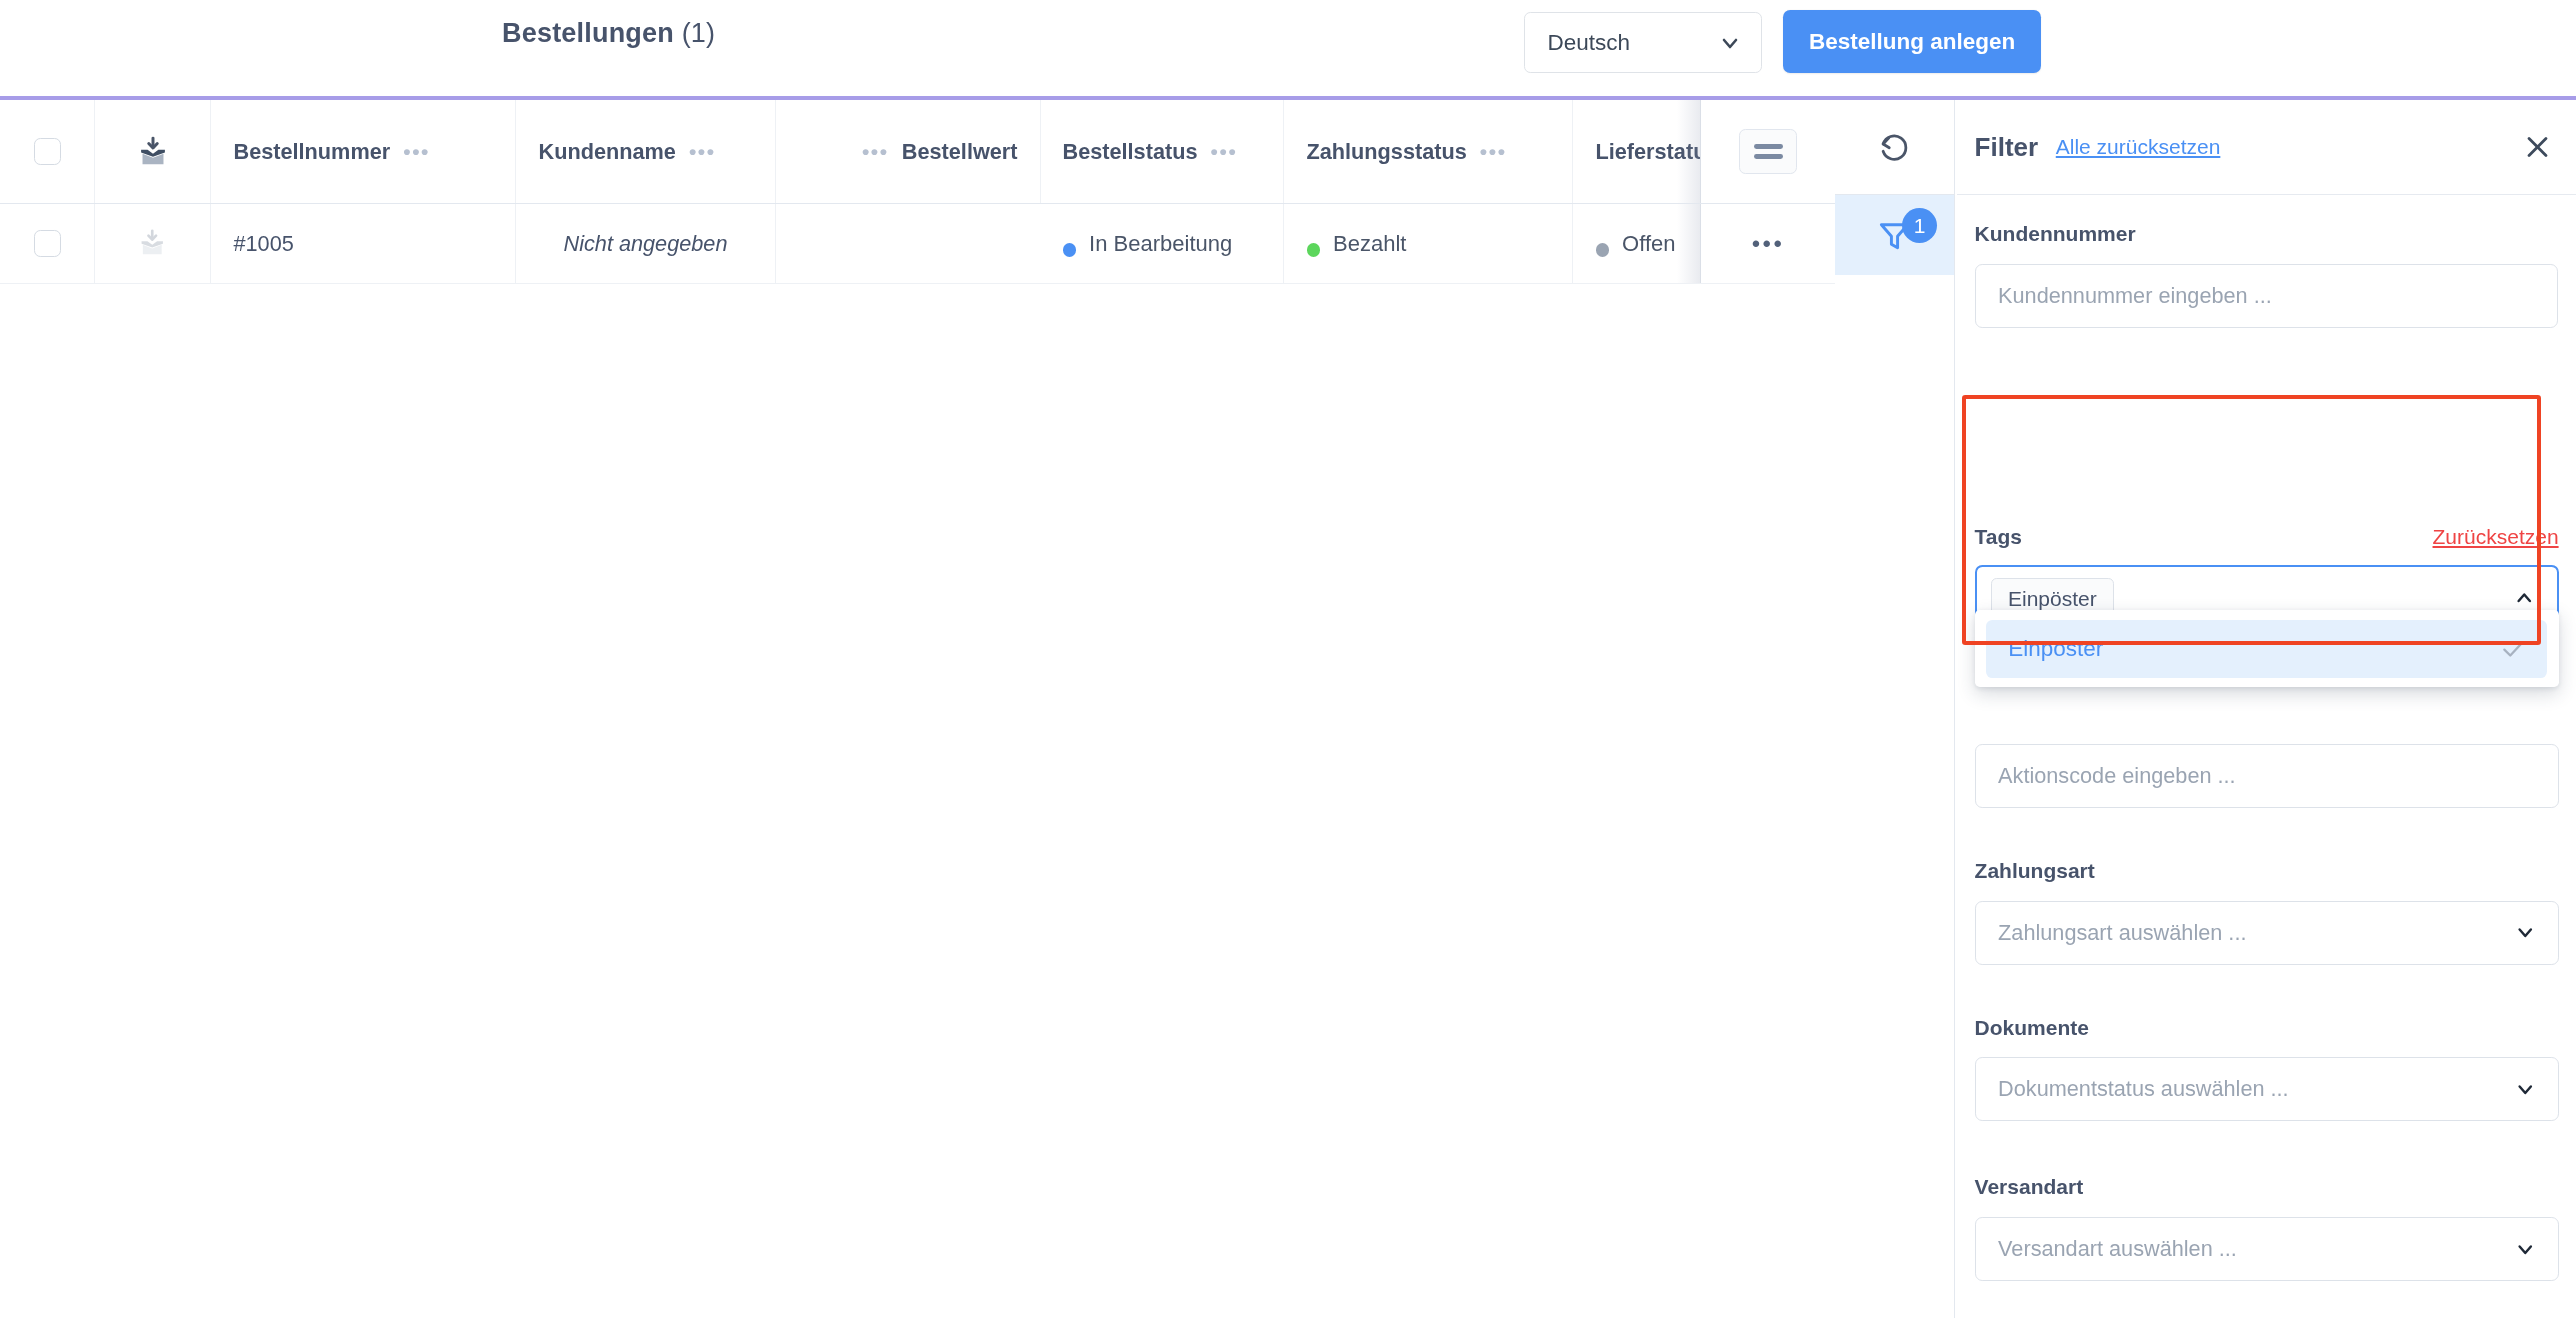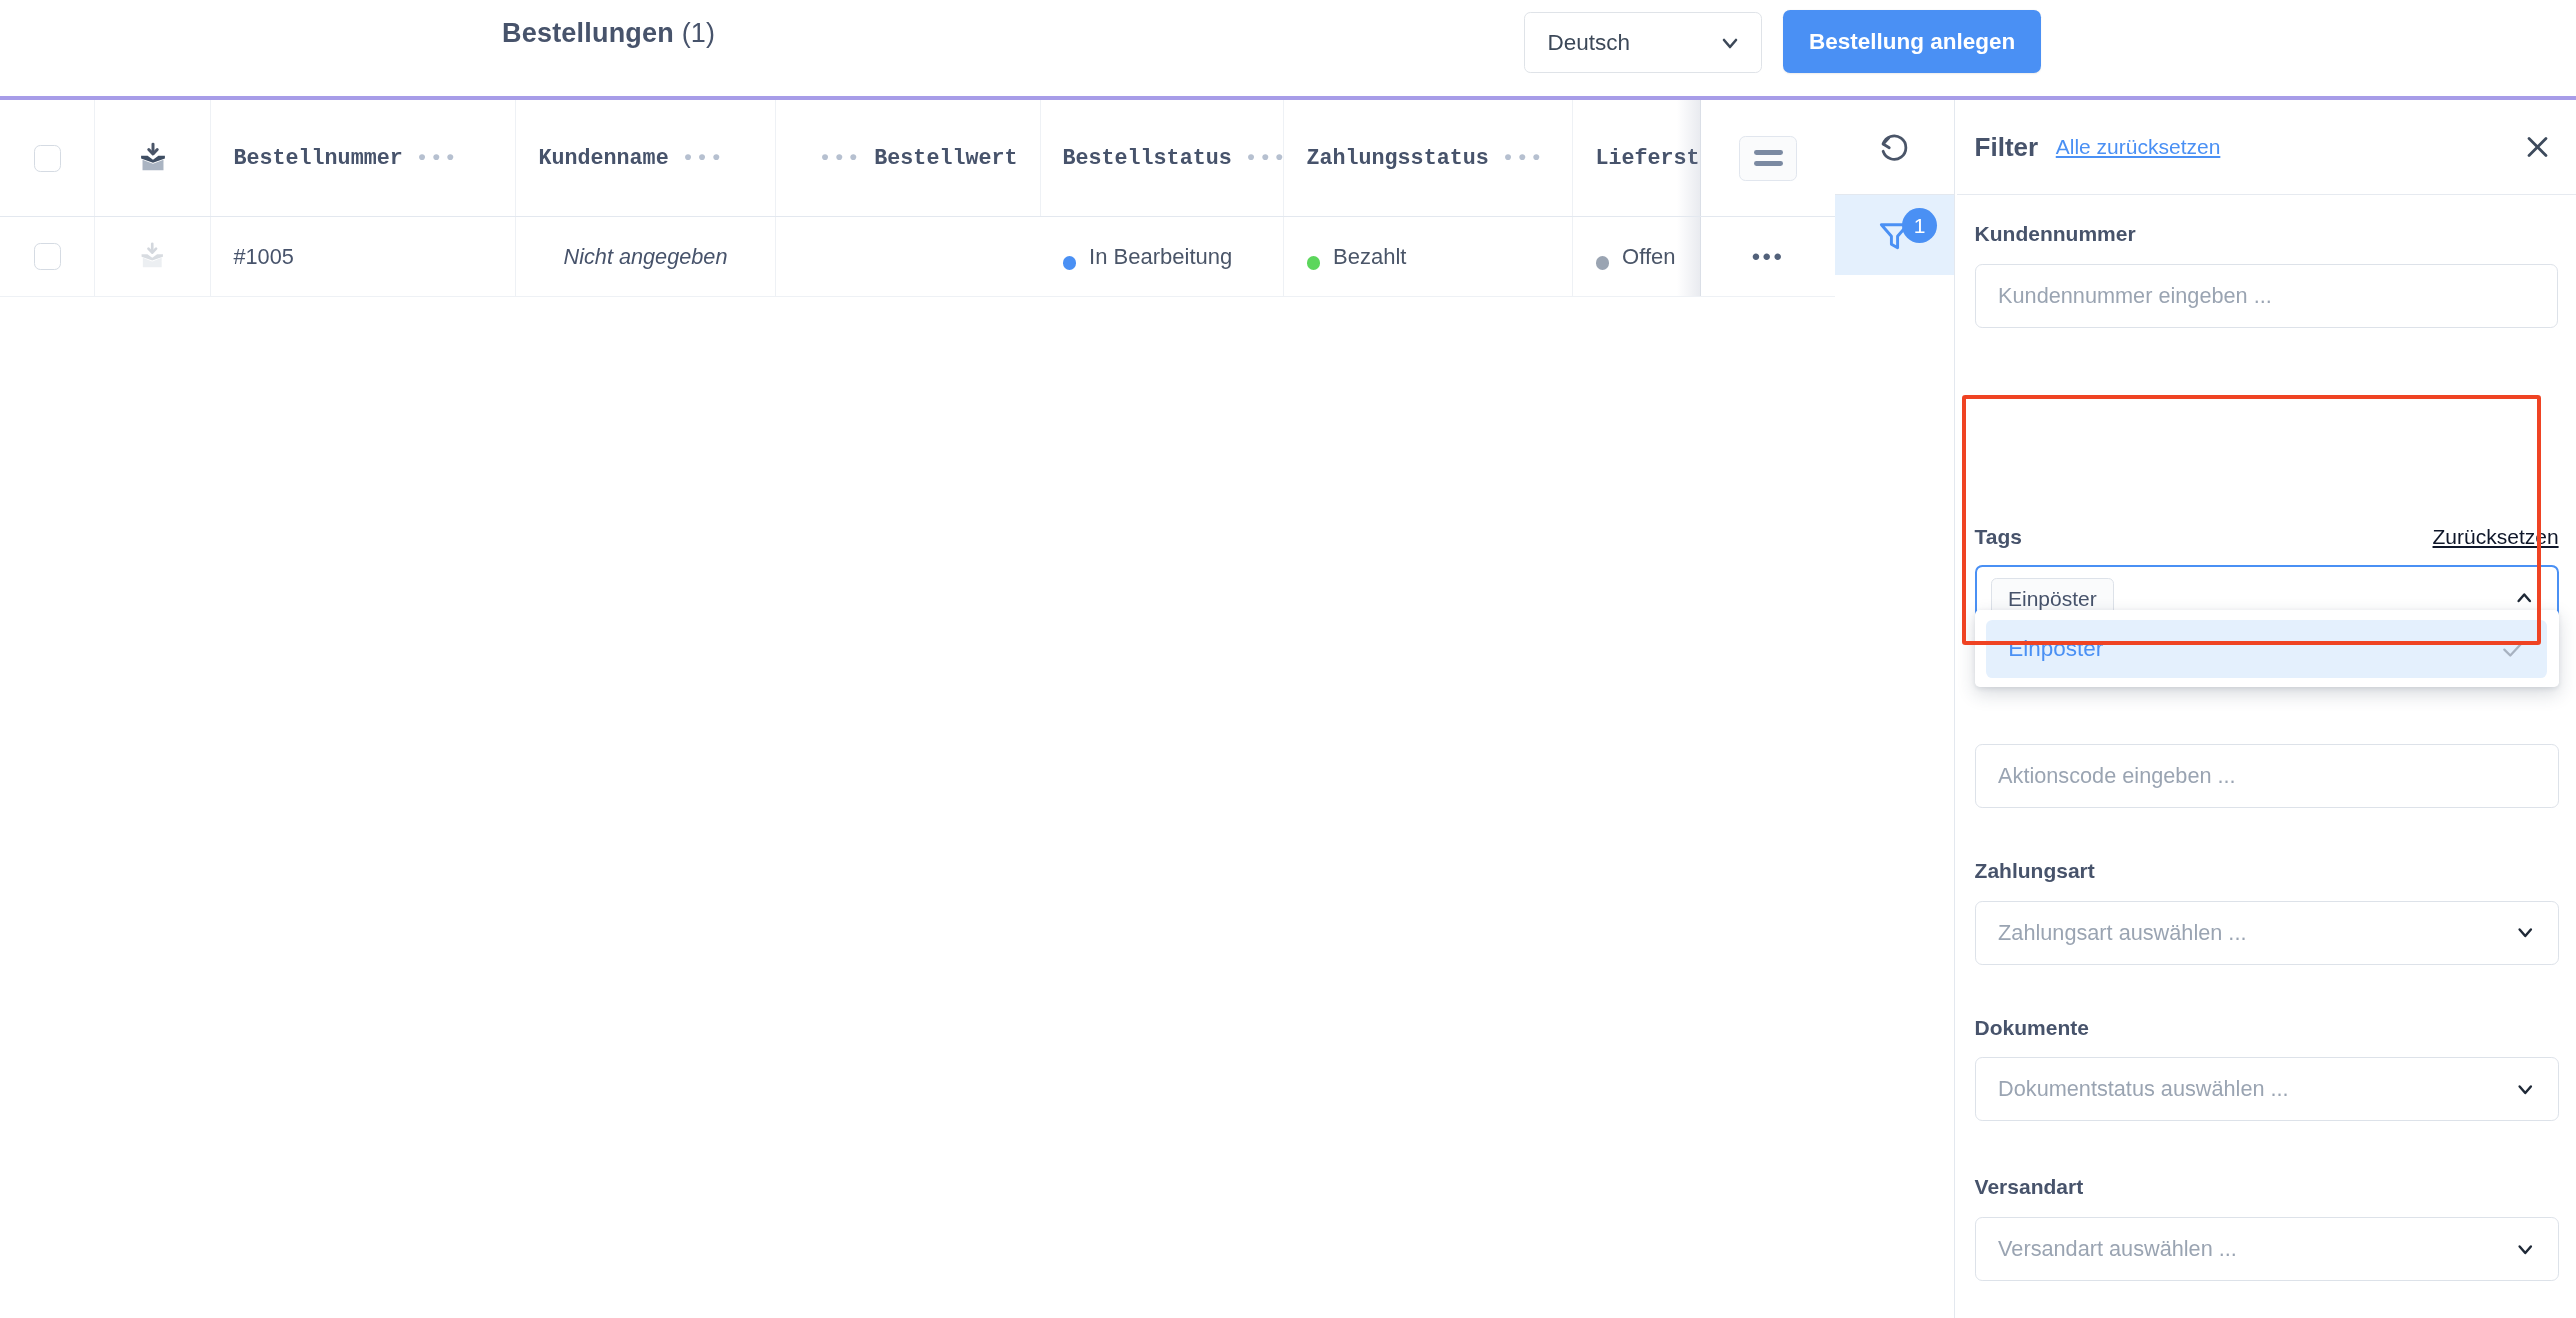--- a/index.html
+++ b/index.html
@@ -51,22 +51,22 @@
     position:absolute; left:0; top: 96px; width: 2576px; height: 4px;
     background:#a79ce8;
   }
 
   
   .table-wrap {
     position:absolute; left:0; top:100px; width: 1835px; height: 1218px;
     background:#fff; overflow:hidden;
   }
   .thead {
-    position:relative; height: 117px; width: 1835px;
-    border-bottom: 1.6px solid #e3e8ef; background:#fff;font-family:Liberation Mono, monospace;
+    position:relative; height: 104px; width: 1835px;
+    border-bottom: 1.6px solid #e3e8ef; background:#fff;
   }
   .tbody-row {
     position:relative; height: 80px; width: 1835px;
     border-bottom: 1.6px solid #eef1f5; background:#fff;
   }
 
   .cell {
     position:absolute; top:0; height:100%;
     display:flex; align-items:center;
     border-right: 1.6px solid #eef1f5;
@@ -153,21 +153,21 @@
     position:absolute; right: 24px; top: 50%; transform: translateY(-50%);
     font-size: 30.5px; color:#3d4a5c; cursor:pointer; line-height:1;
     font-weight:400;
   }
 
   .fp-body { position:relative; padding: 0 17.6px; }
 
   .fgroup { margin-top: 27px; }
   .fgroup-head { display:flex; align-items:center; justify-content:space-between; }
   .flabel { font-size: 21px; font-weight:700; color:#47536b; }
-  .flink { font-size: 21px; color:#0f172a; text-decoration:underline; cursor:pointer; }
+  .flink { font-size: 21px; color:#ef4444; text-decoration:underline; cursor:pointer; }
 
   .finput {
     margin-top: 17.6px; width: 100%; height: 64px;
     border: 1.6px solid #dde2e9; border-radius: 7.2px; background:#fff;
     display:flex; align-items:center; padding: 0 22.5px;
     font-size: 21.7px; color:#9aa4b2;
   }
   .fselect {
     margin-top: 17.6px; width: 100%; height: 64px;
     border: 1.6px solid #dde2e9; border-radius: 7.2px; background:#fff;

